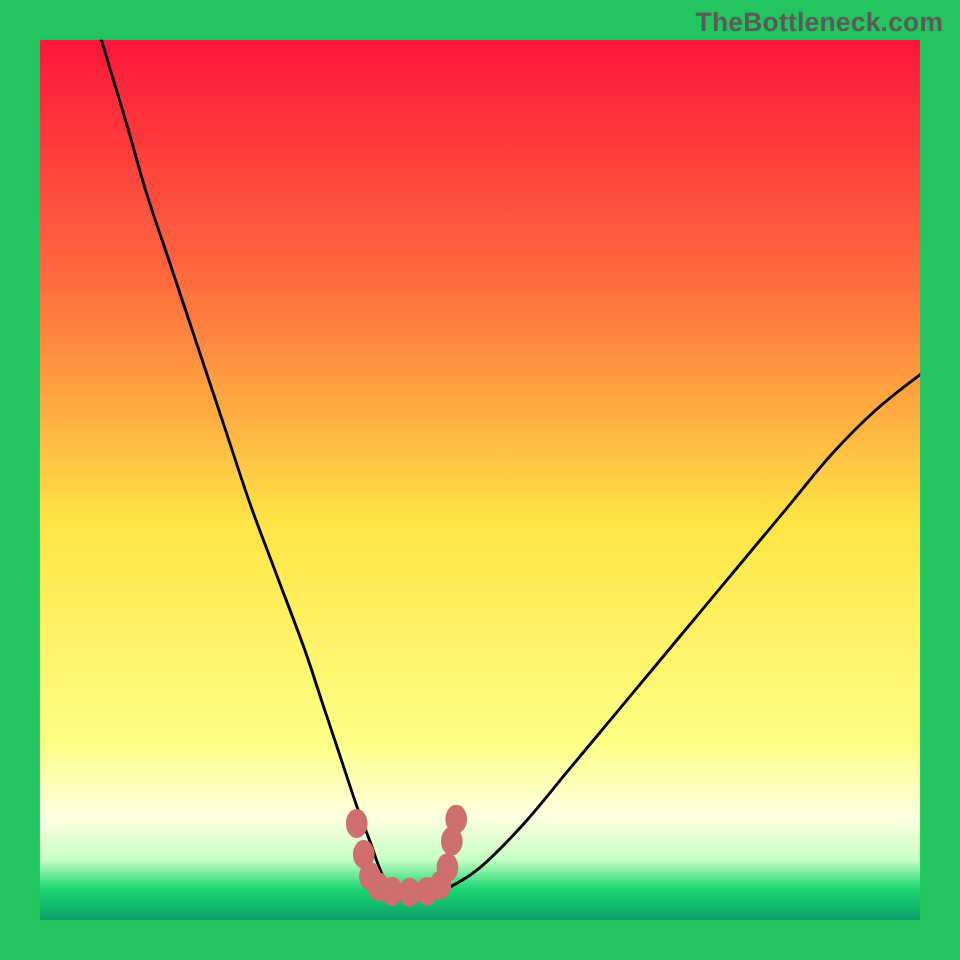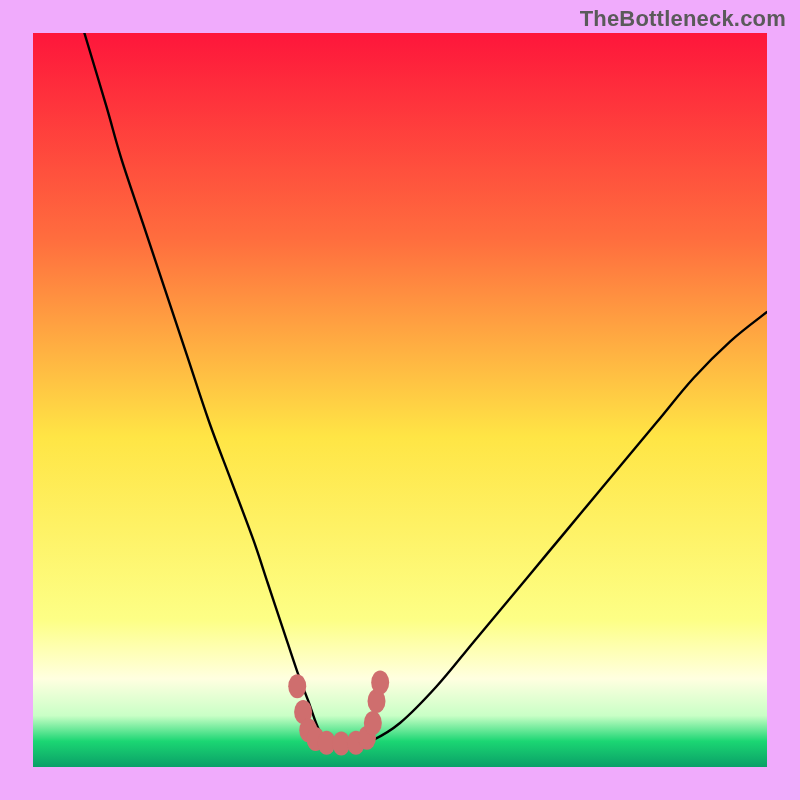--- a/index.html
+++ b/index.html
@@ -9,21 +9,21 @@
     height: 800px;
     background: #000;
     overflow: hidden;
   }
   .frame {
     position: absolute;
     left: 0;
     top: 0;
     width: 800px;
     height: 800px;
-    background: #f0abfc;
+    background: #22c55e;
   }
   .plot {
     position: absolute;
     left: 33px;
     top: 33px;
     width: 734px;
     height: 734px;
     overflow: hidden;
   }
   .watermark {

